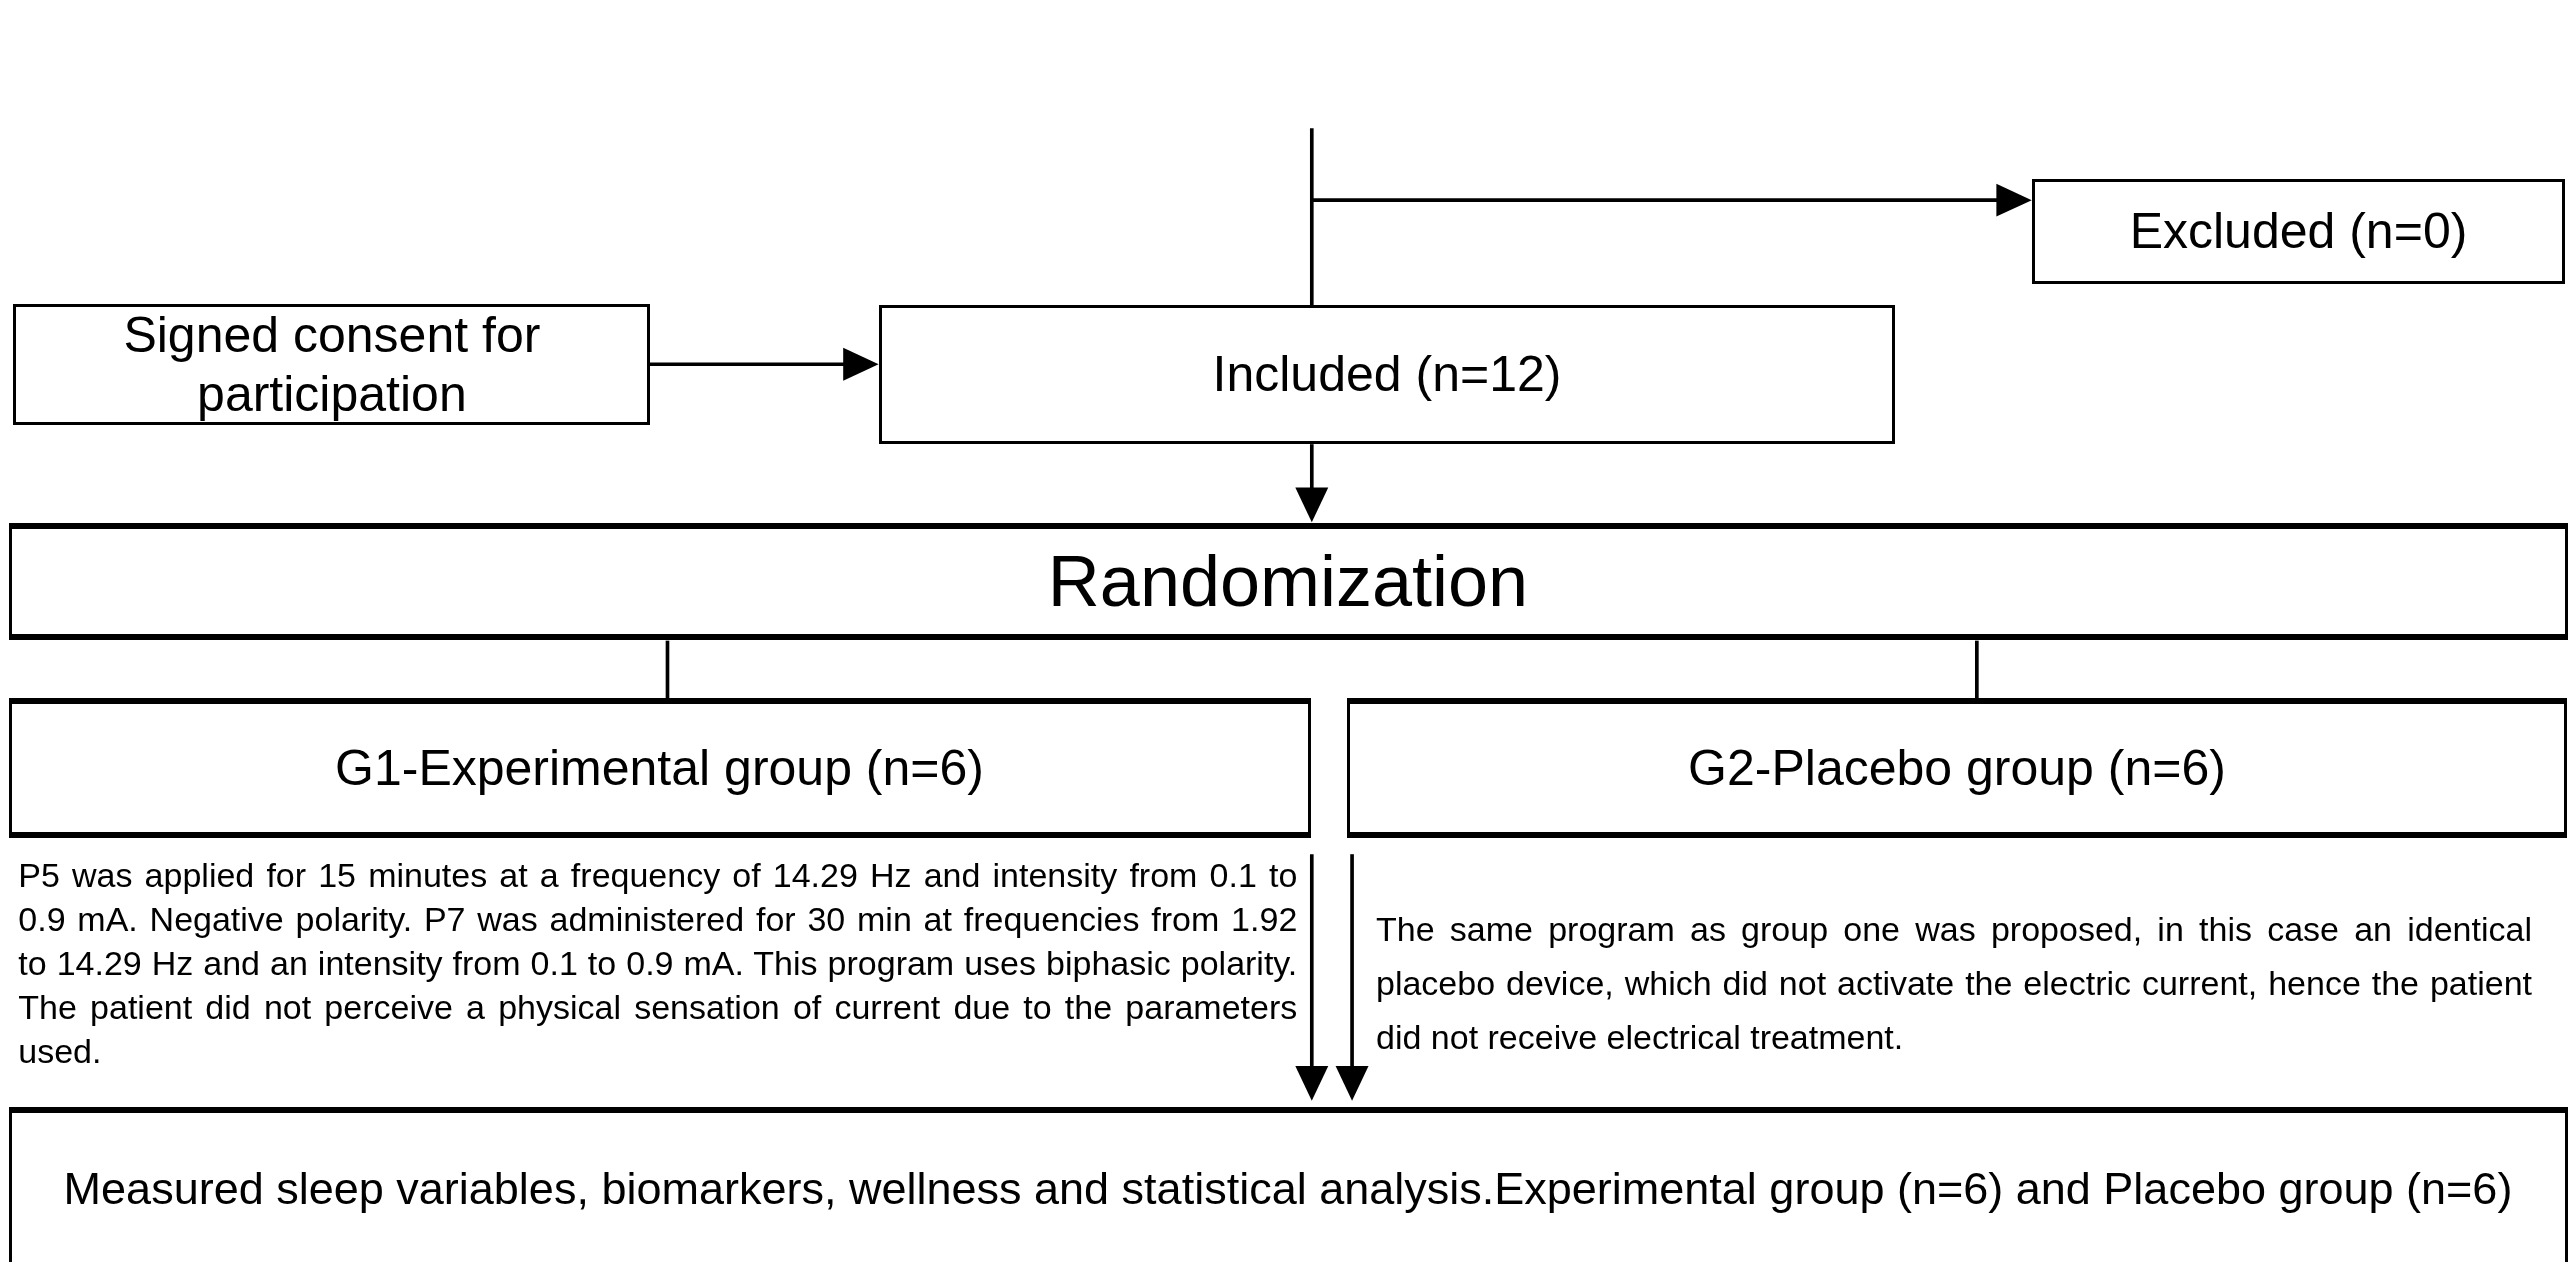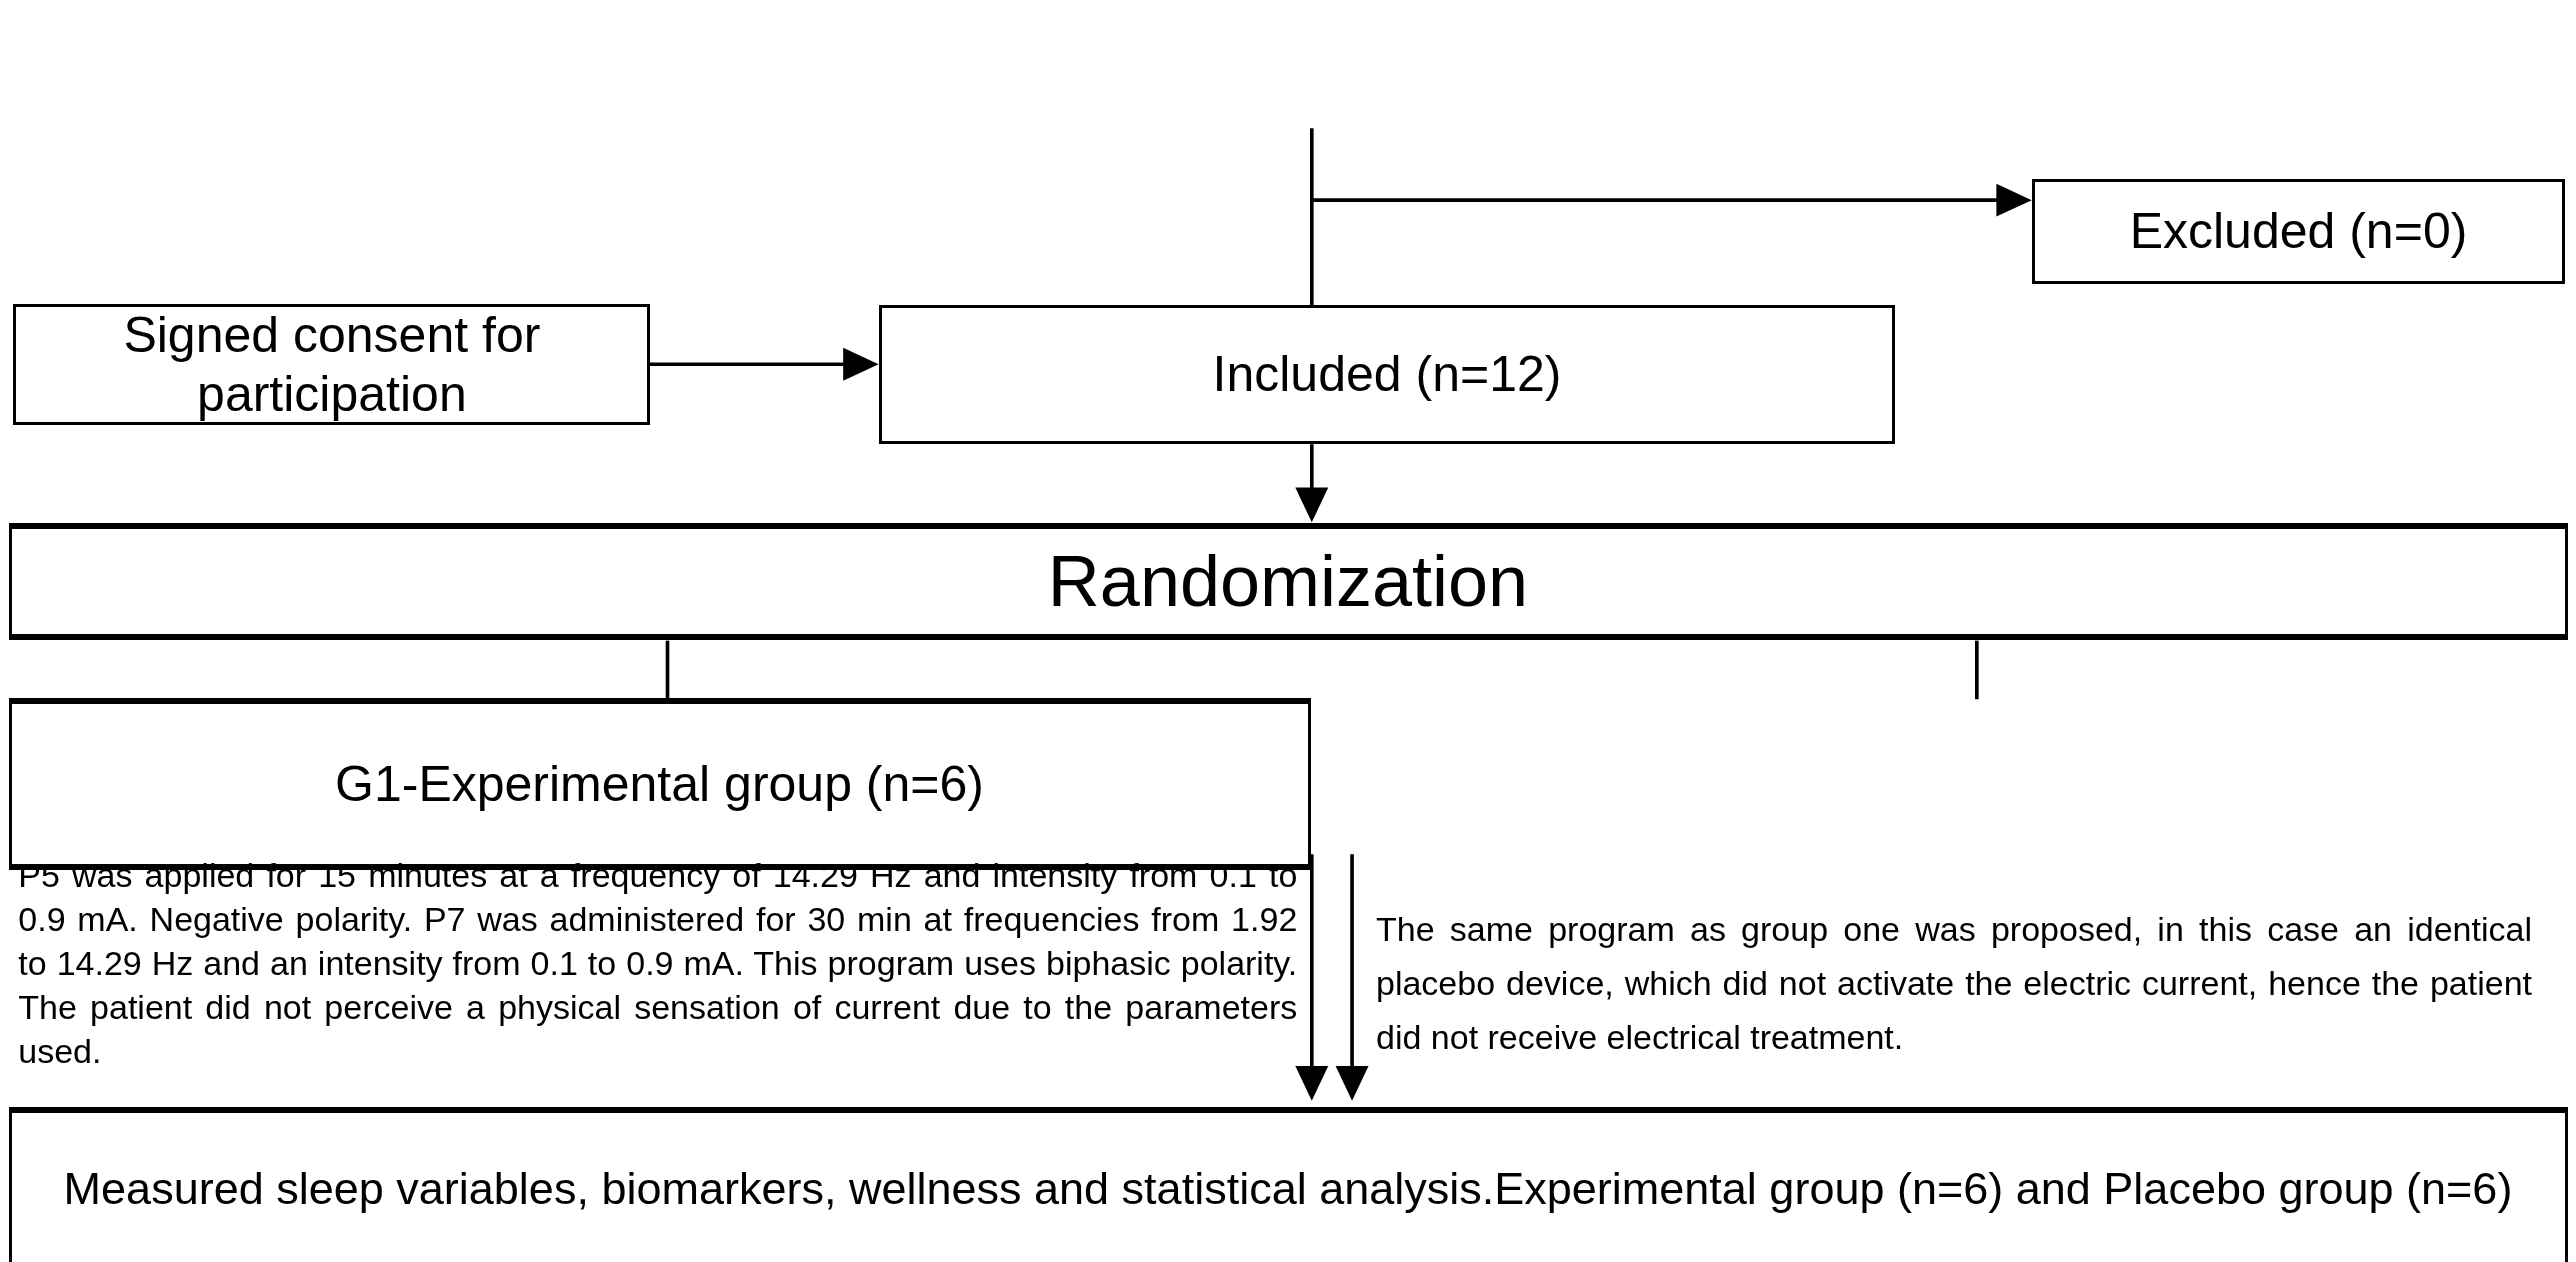--- a/index.html
+++ b/index.html
@@ -36,21 +36,21 @@
   .para.loose { line-height: 54px; }
   .outcome-text { font-size: 45px; line-height: 66px; }
   .wires { position: absolute; left: 0; top: 0; width: 2576px; height: 1263px; }
   .wires line { stroke: #000000; stroke-width: 6; }
   .wires polygon { fill: #000000; }
   #box-assessed      { left: 664px; top: 14.6px;   width: 1364px; height: 113px; }
   #box-excluded      { left: 2032px; top: 179px;  width: 533px;  height: 105px; }
   #box-consent       { left: 13.4px;   top: 304px;  width: 637px; height: 121px; padding: 0 17px; }
   #box-included      { left: 879px; top: 305px;  width: 1016px; height: 139px; }
   #box-randomization { left: 8.5px;   top: 523px;  width: 2559px; height: 117px; }
-  #box-g1            { left: 8.5px;   top: 698px; width: 1302px; height: 172px; text-align: center; }
+  #box-g1            { left: 8.5px;   top: 698px; width: 1302px; height: 140px; text-align: center; }
   #box-g2            { left: 1347px; top: 698px; width: 1220px; height: 140px; }
   #box-outcome       { left: 8.5px;   top: 1107px; width: 2559px; height: 164px; flex-direction: row; }
   #para-g1           { left: 18.3px;   top: 853px; width: 1279px; }
   #para-g2           { left: 1376px; top: 902px; width: 1156px; }
 </style>
 </head>
 <body>
 
 <div class="canvas">
 
@@ -84,20 +84,23 @@
   </div>
 
   <div id="box-randomization" class="box thick label-xl">
     <span>Randomization</span>
   </div>
 
   <div id="box-g1" class="box thick label-md">
     <span>G1-Experimental group (n=6)</span>
   </div>
 
+  <div id="box-g2" class="box thick label-md">
+    <span>G2-Placebo group (n=6)</span>
+  </div>
 
   <div id="para-g1" class="para">P5 was applied for 15 minutes at a frequency of 14.29 Hz and intensity from 0.1 to 0.9 mA. Negative polarity. P7 was administered for 30 min at frequencies from 1.92 to 14.29 Hz and an intensity from 0.1 to 0.9 mA. This program uses biphasic polarity. The patient did not perceive a physical sensation of current due to the parameters used.</div>
 
   <div id="para-g2" class="para loose">The same program as group one was proposed, in this case an identical placebo device, which did not activate the electric current, hence the patient did not receive electrical treatment.</div>
 
   <div id="box-outcome" class="box thick outcome-text">
     <div>Measured sleep variables, biomarkers, wellness and statistical analysis.</div>
     <div>Experimental group (n=6) and Placebo group (n=6)</div>
   </div>
 

